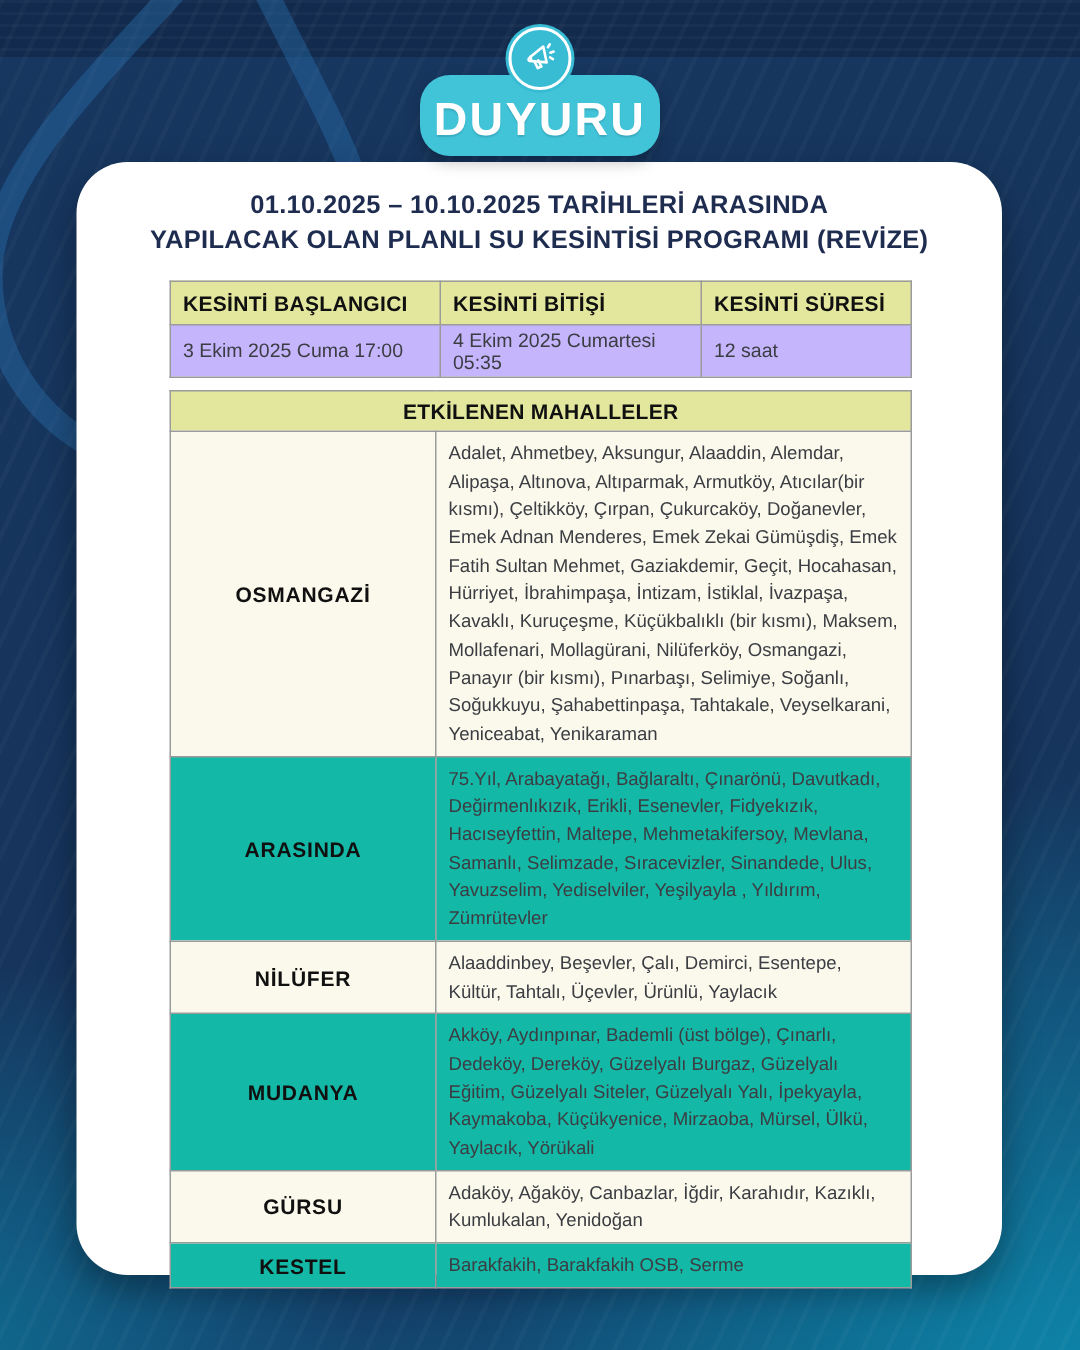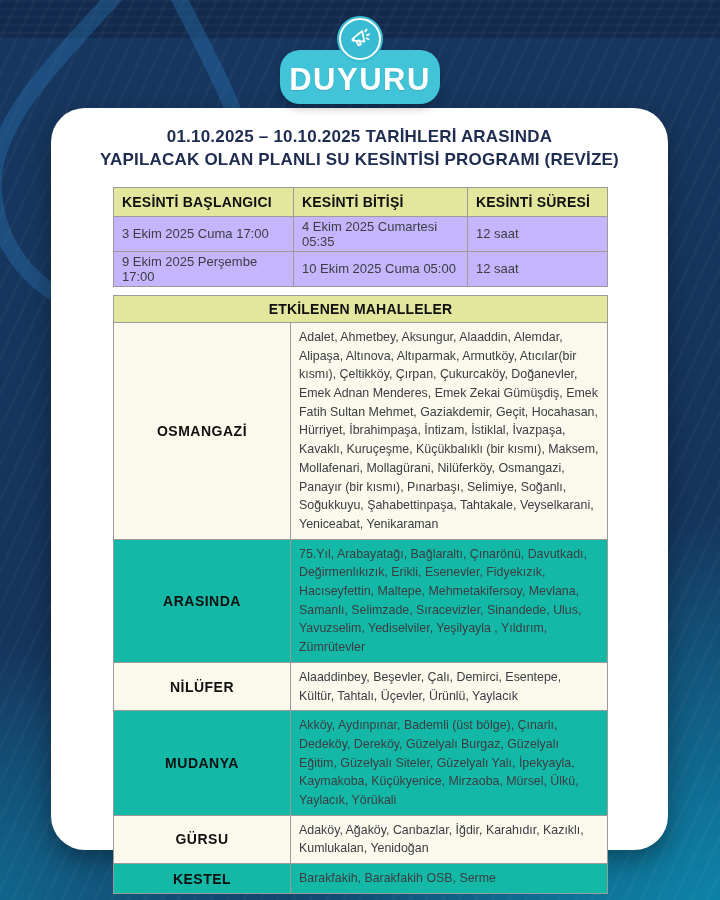--- a/index.html
+++ b/index.html
@@ -125,25 +125,20 @@
         <tr>
       <th class="hdr">KESİNTİ BAŞLANGICI</th>
       <th class="hdr">KESİNTİ BİTİŞİ</th>
       <th class="hdr">KESİNTİ SÜRESİ</th>
     </tr>
     <tr>
       <td>3 Ekim 2025 Cuma 17:00</td>
       <td>4 Ekim 2025 Cumartesi 05:35</td>
       <td>12 saat</td>
     </tr>
-    <tr>
-      <td>9 Ekim 2025 Perşembe 17:00</td>
-      <td>10 Ekim 2025 Cuma 05:00</td>
-      <td>12 saat</td>
-    </tr>
   </tbody>
     </table>
 
   <table class="dist">
     <colgroup>
         <col class="dcol-label">
         <col class="dcol-list">
       </colgroup>
     <tbody>
         <tr>

